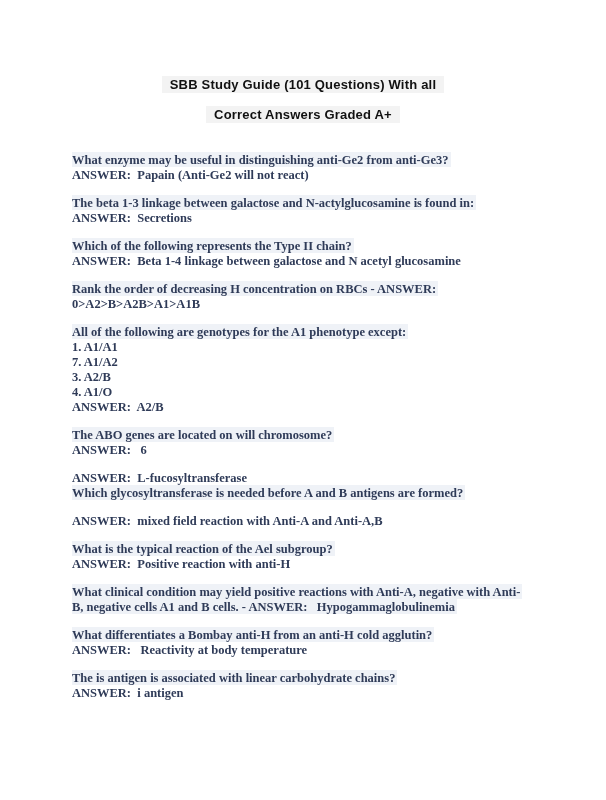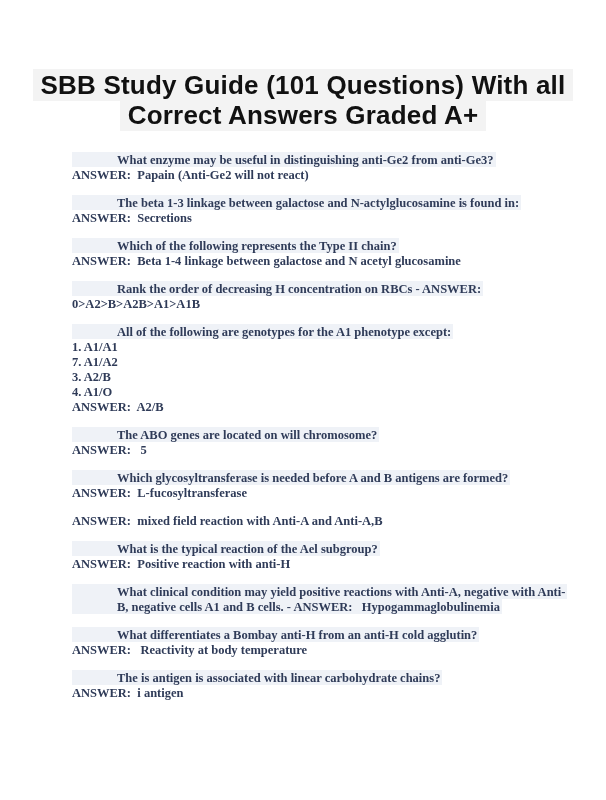--- a/index.html
+++ b/index.html
@@ -12,21 +12,21 @@
     width: 606px;
     height: 800px;
     background: #ffffff;
     overflow: hidden;
   }
   .title {
     margin-top: 70px;
     text-align: center;
     font-family: "Liberation Sans", sans-serif;
     font-weight: bold;
-    font-size: 26px;
+    font-size: 13px;
     line-height: 30px;
     color: #111111;
     letter-spacing: 0.2px;
   }
   .title-line span {
     background: #f3f3f3;
     padding: 1px 8px;
   }
   .content {
     margin: 22px 0 0 72px;
@@ -41,21 +41,20 @@
     margin: 0 0 13px 0;
   }
   .qa-line {
     white-space: pre;
   }
   .qa-line span {
     padding: 0.5px 2px 0.5px 0;
   }
   .qa-line span.hl {
     background: #eff2f7;
-    padding-left: 45px;
   }
 </style>
 </head>
 <body>
 
 <div class="page">
   <div class="title">
     <div class="title-line"><span>SBB Study Guide (101 Questions) With all</span></div>
     <div class="title-line"><span>Correct Answers Graded A+</span></div>
   </div>
@@ -79,25 +78,25 @@
       <div class="qa-block">
         <div class="qa-line"><span class="hl">All of the following are genotypes for the A1 phenotype except:</span></div>
         <div class="qa-line"><span class="">1. A1/A1</span></div>
         <div class="qa-line"><span class="">7. A1/A2</span></div>
         <div class="qa-line"><span class="">3. A2/B</span></div>
         <div class="qa-line"><span class="">4. A1/O</span></div>
         <div class="qa-line"><span class="">ANSWER:  A2/B</span></div>
       </div>
       <div class="qa-block">
         <div class="qa-line"><span class="hl">The ABO genes are located on will chromosome?</span></div>
-        <div class="qa-line"><span class="">ANSWER:   5</span></div>
+        <div class="qa-line"><span class="">ANSWER:   6</span></div>
       </div>
       <div class="qa-block">
+        <div class="qa-line"><span class="">ANSWER:  L-fucosyltransferase</span></div>
         <div class="qa-line"><span class="hl">Which glycosyltransferase is needed before A and B antigens are formed?</span></div>
-        <div class="qa-line"><span class="">ANSWER:  L-fucosyltransferase</span></div>
       </div>
       <div class="qa-block">
         <div class="qa-line"><span class="">ANSWER:  mixed field reaction with Anti-A and Anti-A,B</span></div>
       </div>
       <div class="qa-block">
         <div class="qa-line"><span class="hl">What is the typical reaction of the Ael subgroup?</span></div>
         <div class="qa-line"><span class="">ANSWER:  Positive reaction with anti-H</span></div>
       </div>
       <div class="qa-block">
         <div class="qa-line"><span class="hl">What clinical condition may yield positive reactions with Anti-A, negative with Anti-</span></div>

